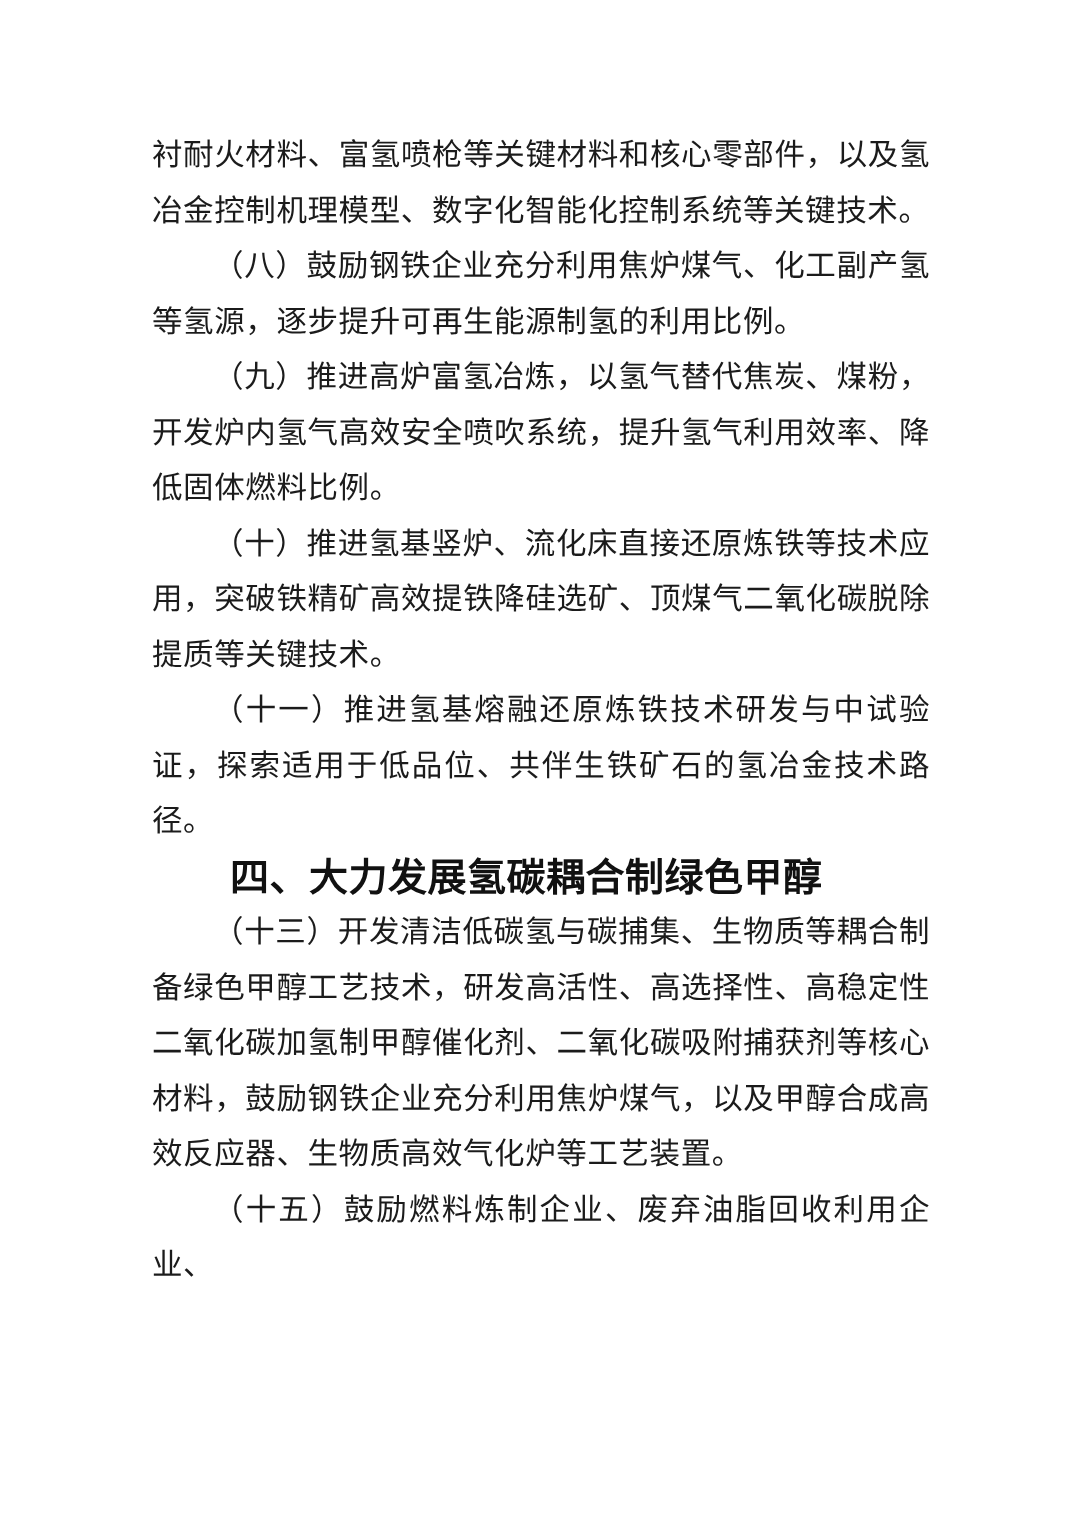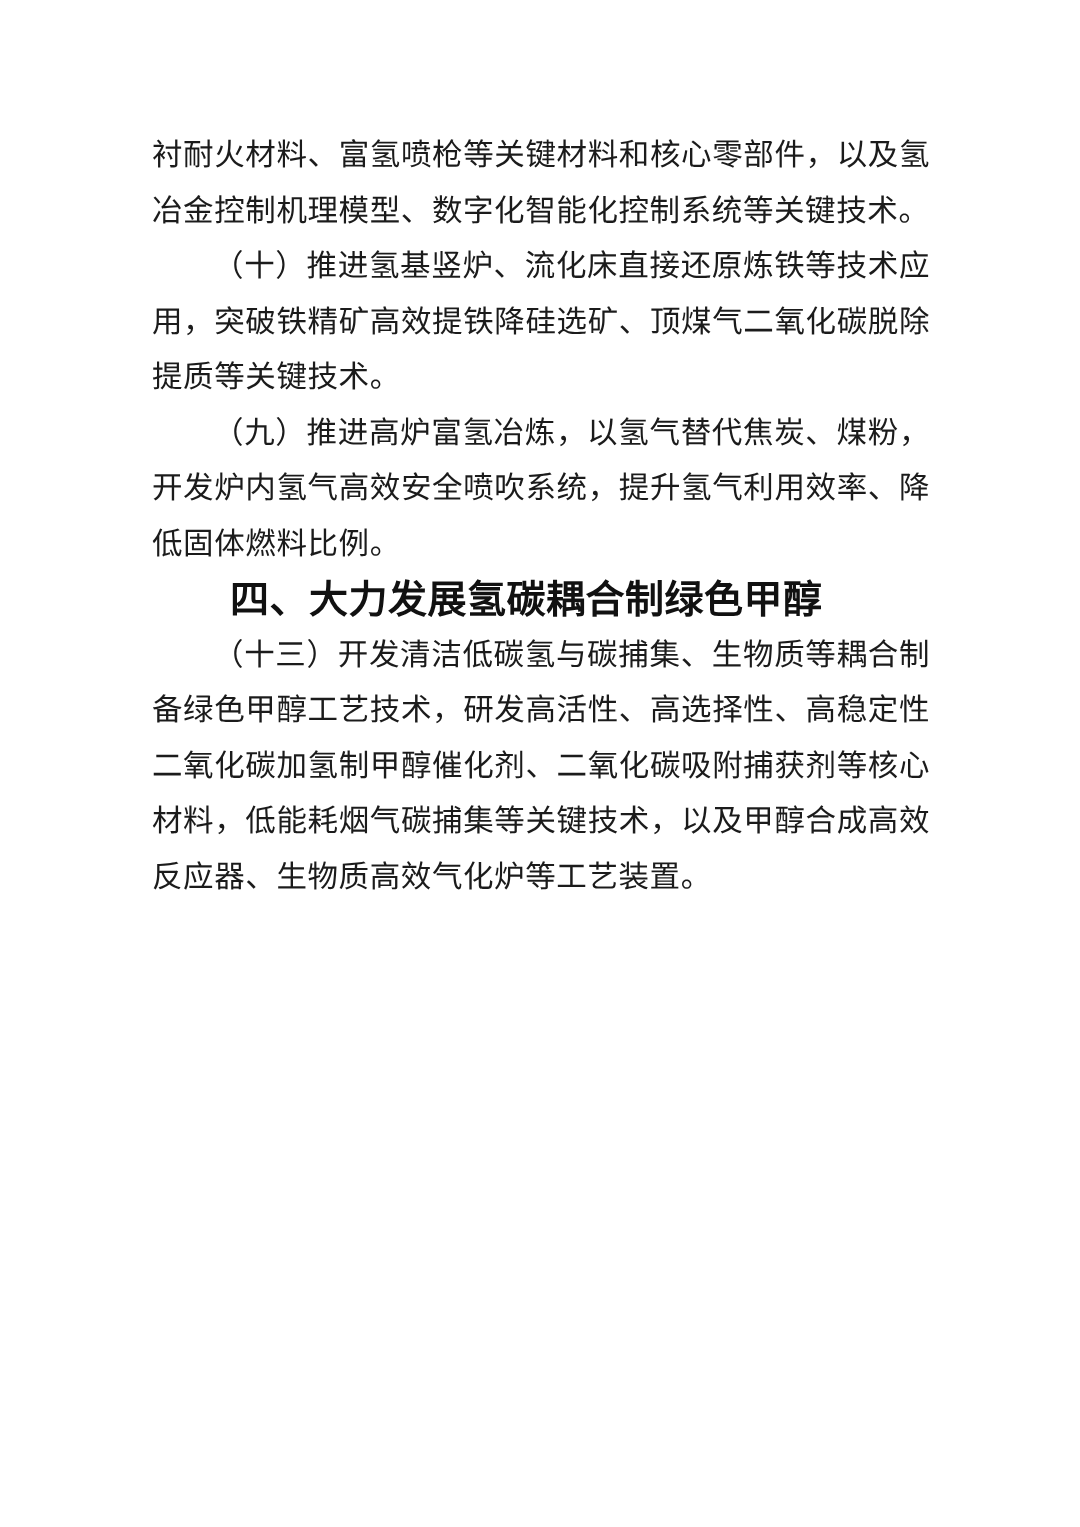--- a/index.html
+++ b/index.html
@@ -47,27 +47,30 @@
   }
 </style>
 </head>
 <body>
 
 <div class="page">
   <div class="doc-body">
 
     <p class="para" style="text-indent:0;">衬耐火材料、富氢喷枪等关键材料和核心零部件，以及氢冶金控制机理模型、数字化智能化控制系统等关键技术。</p>
 
+    <p class="para">（八）鼓励钢铁企业充分利用焦炉煤气、化工副产氢等氢源，逐步提升可再生能源制氢的利用比例。</p>
+
+    <p class="para">（九）推进高炉富氢冶炼，以氢气替代焦炭、煤粉，开发炉内氢气高效安全喷吹系统，提升氢气利用效率、降低固体燃料比例。</p>
 
     <p class="para">（十）推进氢基竖炉、流化床直接还原炼铁等技术应用，突破铁精矿高效提铁降硅选矿、顶煤气二氧化碳脱除提质等关键技术。</p>
 
-    <p class="para">（九）推进高炉富氢冶炼，以氢气替代焦炭、煤粉，开发炉内氢气高效安全喷吹系统，提升氢气利用效率、降低固体燃料比例。</p>
-
+    <p class="para">（十一）推进氢基熔融还原炼铁技术研发与中试验证，探索适用于低品位、共伴生铁矿石的氢冶金技术路径。</p>
 
 
     <p class="heading">四、大力发展氢碳耦合制绿色甲醇</p>
 
-    <p class="para">（十三）开发清洁低碳氢与碳捕集、生物质等耦合制备绿色甲醇工艺技术，研发高活性、高选择性、高稳定性二氧化碳加氢制甲醇催化剂、二氧化碳吸附捕获剂等核心材料，低能耗烟气碳捕集等关键技术，以及甲醇合成高效反应器、生物质高效气化炉等工艺装置。</p>
+    <p class="para">（十三）开发清洁低碳氢与碳捕集、生物质等耦合制备绿色甲醇工艺技术，研发高活性、高选择性、高稳定性二氧化碳加氢制甲醇催化剂、二氧化碳吸附捕获剂等核心材料，鼓励钢铁企业充分利用焦炉煤气，以及甲醇合成高效反应器、生物质高效气化炉等工艺装置。</p>
 
 
+    <p class="para">（十五）鼓励燃料炼制企业、废弃油脂回收利用企业、</p>
 
   </div>
 </div>
 
 </body></html>

